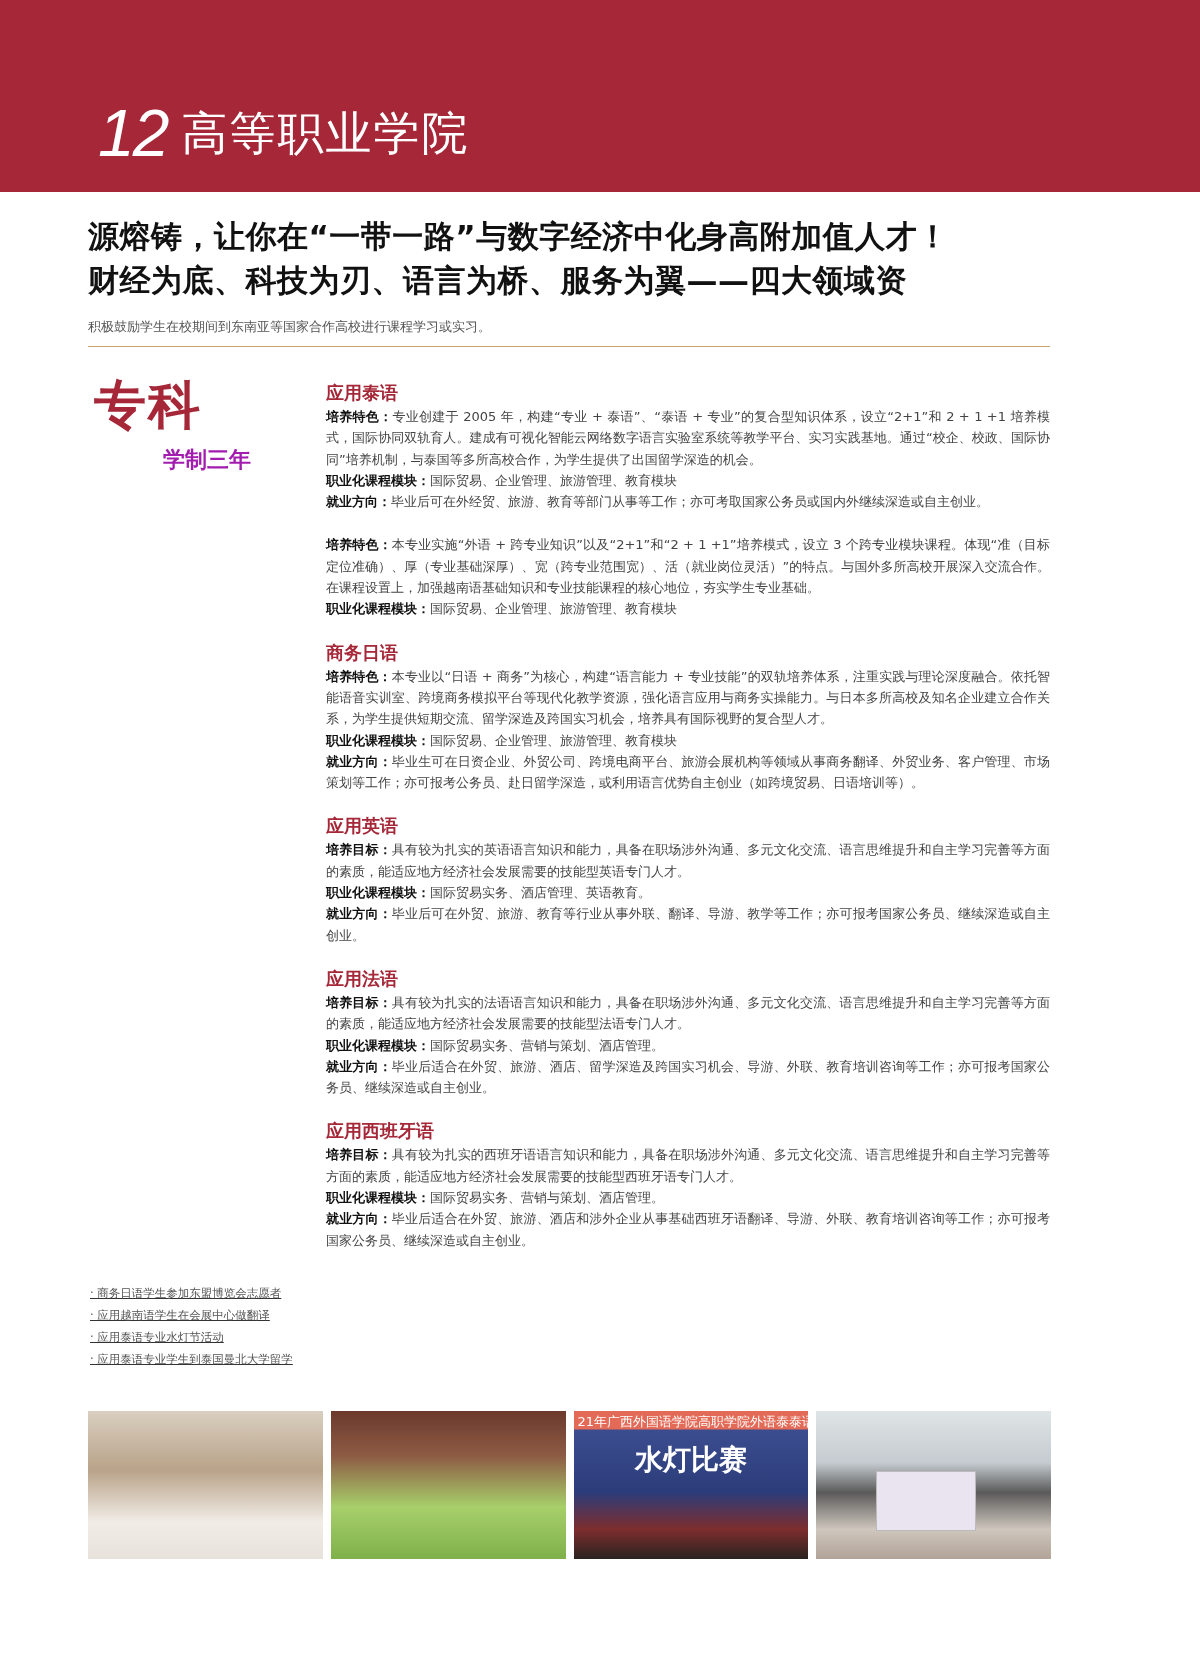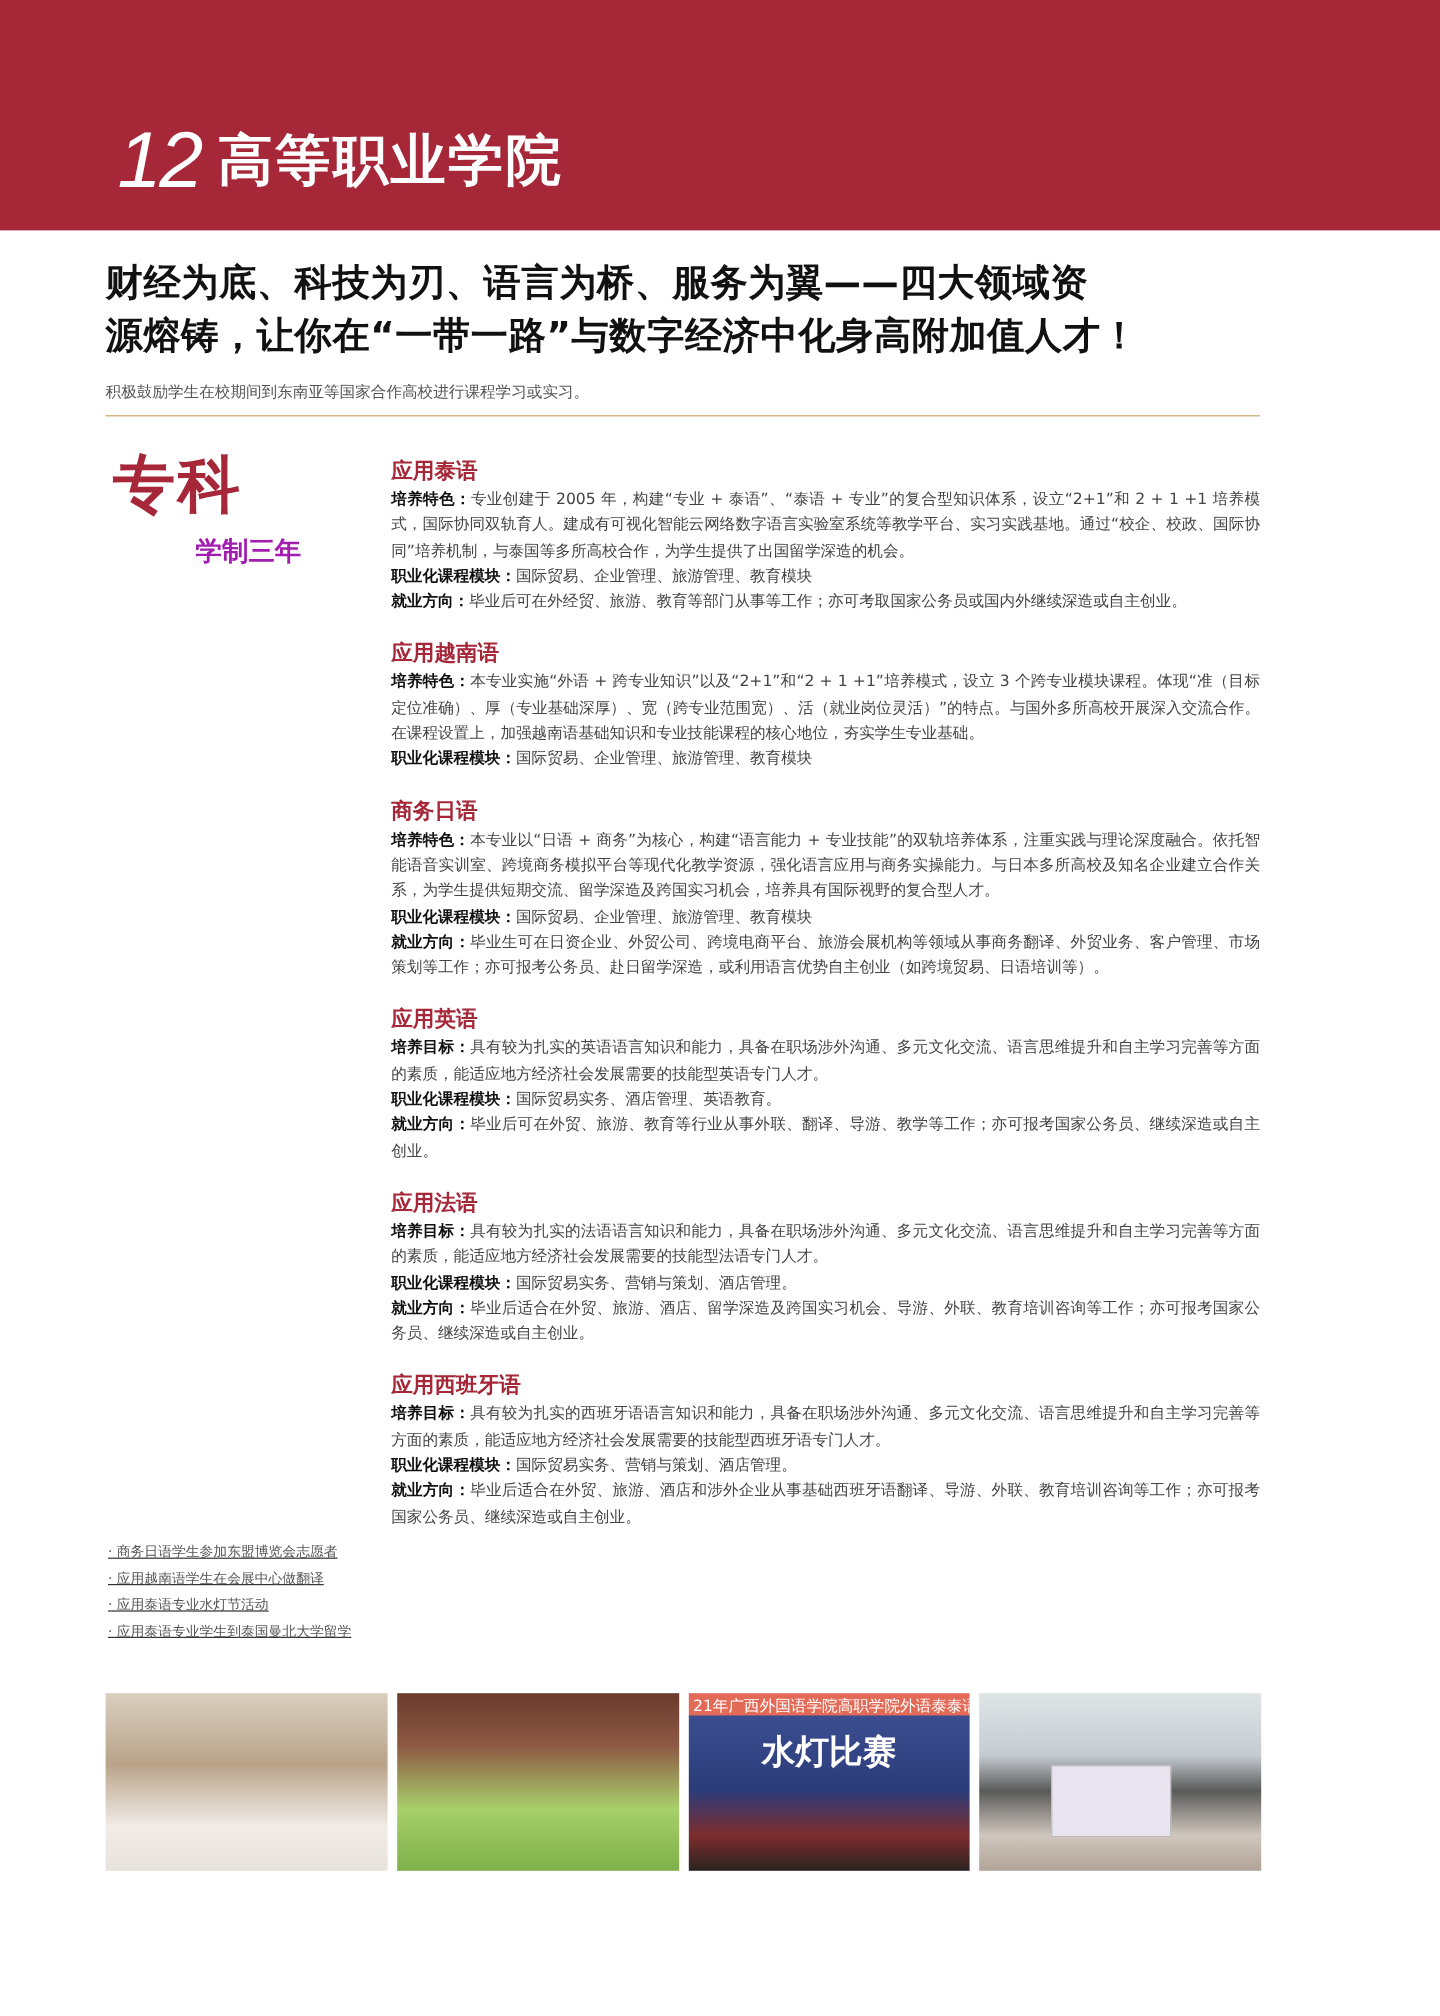--- a/index.html
+++ b/index.html
@@ -12,21 +12,21 @@
   }
   .header-title {
     position: absolute; left: 98px; top: 98px; height: 70px;
     display: flex; align-items: center; color: #fff;
   }
   .header-num {
     font-family: "Liberation Sans", sans-serif; font-style: italic; font-weight: 300;
     font-size: 66px; line-height: 66px; letter-spacing: -2px; margin-right: 14px;
   }
   .header-text {
-    font-family: "DejaVu Sans", sans-serif; font-weight: bold;
+    font-family: "DejaVu Sans", sans-serif; font-weight: normal;
     font-size: 46px; line-height: 58px; letter-spacing: 2px;
   }
 
   .headline {
     position: absolute; left: 88px; top: 214px; width: 940px;
     font-family: "DejaVu Sans", sans-serif; font-weight: bold;
     font-size: 31px; line-height: 44px; color: #111; letter-spacing: 0.5px;
   }
   .subline {
     position: absolute; left: 88px; top: 318px; font-size: 13px; color: #555;
@@ -67,40 +67,39 @@
 </head>
 <body>
 
 <div class="header-band"></div>
 <div class="header-title">
   <span class="header-num">12</span>
   <span class="header-text">高等职业学院</span>
 </div>
 
 <div class="headline">
+  <div>源熔铸，让你在“一带一路”与数字经济中化身高附加值人才！</div>
   <div>财经为底、科技为刃、语言为桥、服务为翼——四大领域资</div>
-  <div>源熔铸，让你在“一带一路”与数字经济中化身高附加值人才！</div>
 </div>
 <div class="subline">积极鼓励学生在校期间到东南亚等国家合作高校进行课程学习或实习。</div>
 <div class="divider"></div>
 
 <div class="level-title">专科</div>
 <div class="level-sub">学制三年</div>
 
 <div class="programs">
 
   <div class="program">
     <div class="program-name">应用泰语</div>
     <div class="field"><span class="field-label">培养特色：</span><span>专业创建于 2005 年，构建“专业 + 泰语”、“泰语 + 专业”的复合型知识体系，设立“2+1”和 2 + 1 +1 培养模式，国际协同双轨育人。建成有可视化智能云网络数字语言实验室系统等教学平台、实习实践基地。通过“校企、校政、国际协同”培养机制，与泰国等多所高校合作，为学生提供了出国留学深造的机会。</span></div>
     <div class="field"><span class="field-label">职业化课程模块：</span><span>国际贸易、企业管理、旅游管理、教育模块</span></div>
     <div class="field"><span class="field-label">就业方向：</span><span>毕业后可在外经贸、旅游、教育等部门从事等工作；亦可考取国家公务员或国内外继续深造或自主创业。</span></div>
   </div>
 
   <div class="program">
-    <div class="program-name">应用越南语</div>
     <div class="field"><span class="field-label">培养特色：</span><span>本专业实施“外语 + 跨专业知识”以及“2+1”和“2 + 1 +1”培养模式，设立 3 个跨专业模块课程。体现“准（目标定位准确）、厚（专业基础深厚）、宽（跨专业范围宽）、活（就业岗位灵活）”的特点。与国外多所高校开展深入交流合作。在课程设置上，加强越南语基础知识和专业技能课程的核心地位，夯实学生专业基础。</span></div>
     <div class="field"><span class="field-label">职业化课程模块：</span><span>国际贸易、企业管理、旅游管理、教育模块</span></div>
   </div>
 
   <div class="program">
     <div class="program-name">商务日语</div>
     <div class="field"><span class="field-label">培养特色：</span><span>本专业以“日语 + 商务”为核心，构建“语言能力 + 专业技能”的双轨培养体系，注重实践与理论深度融合。依托智能语音实训室、跨境商务模拟平台等现代化教学资源，强化语言应用与商务实操能力。与日本多所高校及知名企业建立合作关系，为学生提供短期交流、留学深造及跨国实习机会，培养具有国际视野的复合型人才。</span></div>
     <div class="field"><span class="field-label">职业化课程模块：</span><span>国际贸易、企业管理、旅游管理、教育模块</span></div>
     <div class="field"><span class="field-label">就业方向：</span><span>毕业生可在日资企业、外贸公司、跨境电商平台、旅游会展机构等领域从事商务翻译、外贸业务、客户管理、市场策划等工作；亦可报考公务员、赴日留学深造，或利用语言优势自主创业（如跨境贸易、日语培训等）。</span></div>
   </div>

